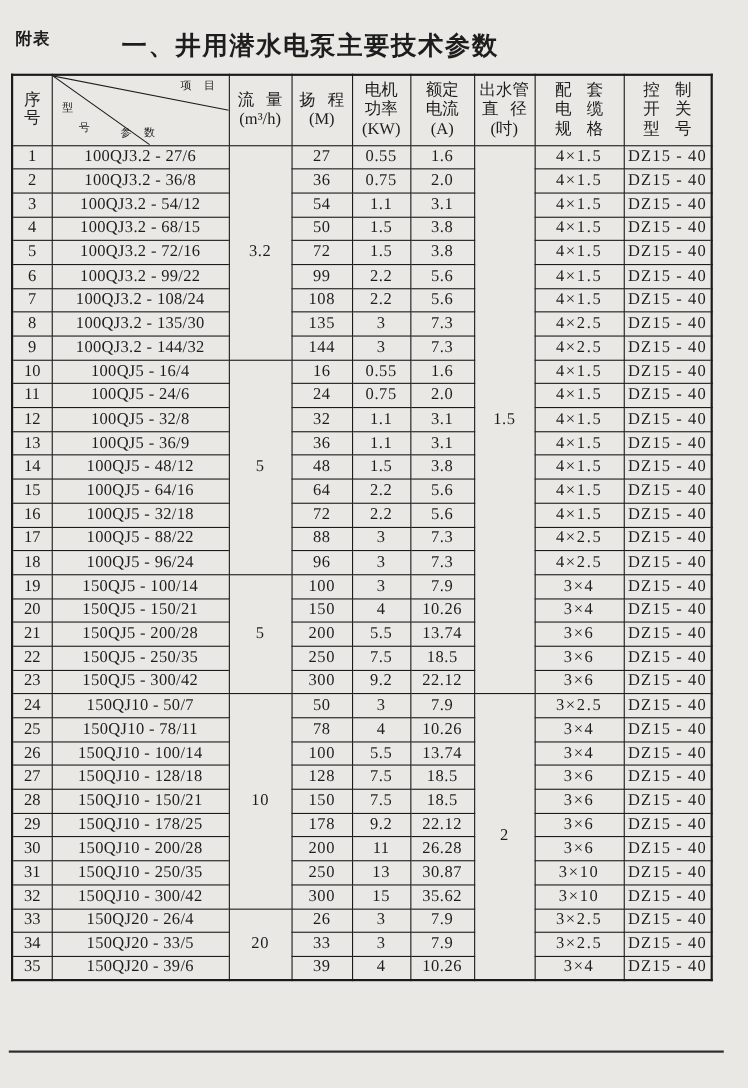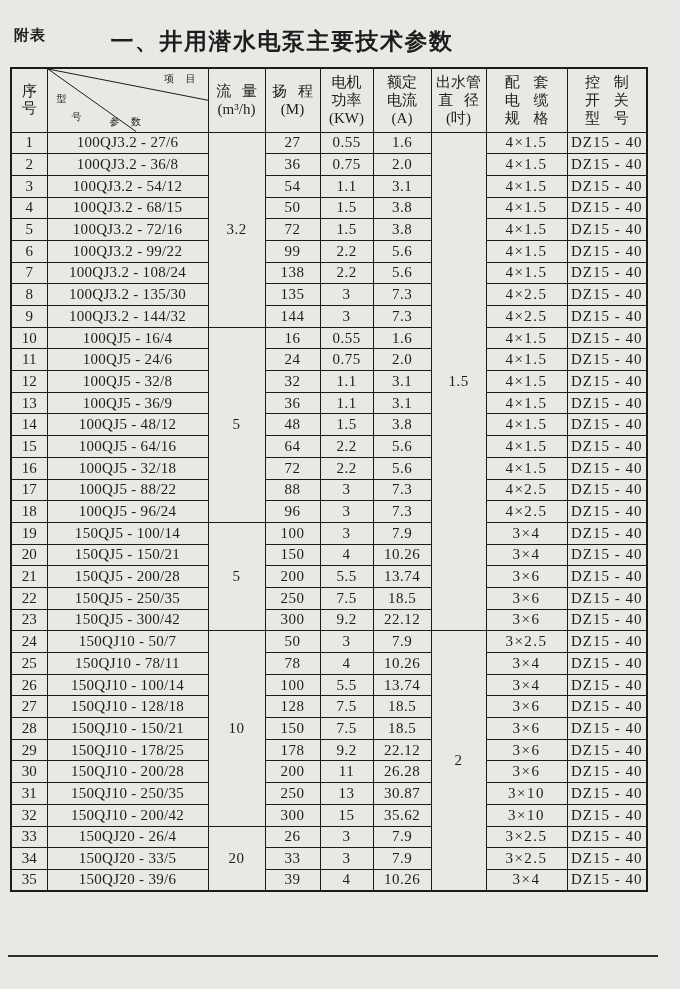--- a/index.html
+++ b/index.html
@@ -197,21 +197,21 @@
         <td class="c-model">100QJ3.2 - 99/22</td>
         <td class="c-num">99</td>
         <td class="c-num">2.2</td>
         <td class="c-num">5.6</td>
         <td class="c-cable">4×1.5</td>
         <td class="c-switch">DZ15 - 40</td>
       </tr>
       <tr>
         <td class="c-seq">7</td>
         <td class="c-model">100QJ3.2 - 108/24</td>
-        <td class="c-num">138</td>
+        <td class="c-num">108</td>
         <td class="c-num">2.2</td>
         <td class="c-num">5.6</td>
         <td class="c-cable">4×1.5</td>
         <td class="c-switch">DZ15 - 40</td>
       </tr>
       <tr>
         <td class="c-seq">8</td>
         <td class="c-model">100QJ3.2 - 135/30</td>
         <td class="c-num">135</td>
         <td class="c-num">3</td>
@@ -425,21 +425,21 @@
         <td class="c-seq">31</td>
         <td class="c-model">150QJ10 - 250/35</td>
         <td class="c-num">250</td>
         <td class="c-num">13</td>
         <td class="c-num">30.87</td>
         <td class="c-cable">3×10</td>
         <td class="c-switch">DZ15 - 40</td>
       </tr>
       <tr>
         <td class="c-seq">32</td>
-        <td class="c-model">150QJ10 - 200/42</td>
+        <td class="c-model">150QJ10 - 300/42</td>
         <td class="c-num">300</td>
         <td class="c-num">15</td>
         <td class="c-num">35.62</td>
         <td class="c-cable">3×10</td>
         <td class="c-switch">DZ15 - 40</td>
       </tr>
       <tr>
         <td class="c-seq">33</td>
         <td class="c-model">150QJ20 - 26/4</td>
         <td class="c-num" rowspan="3">20</td>

